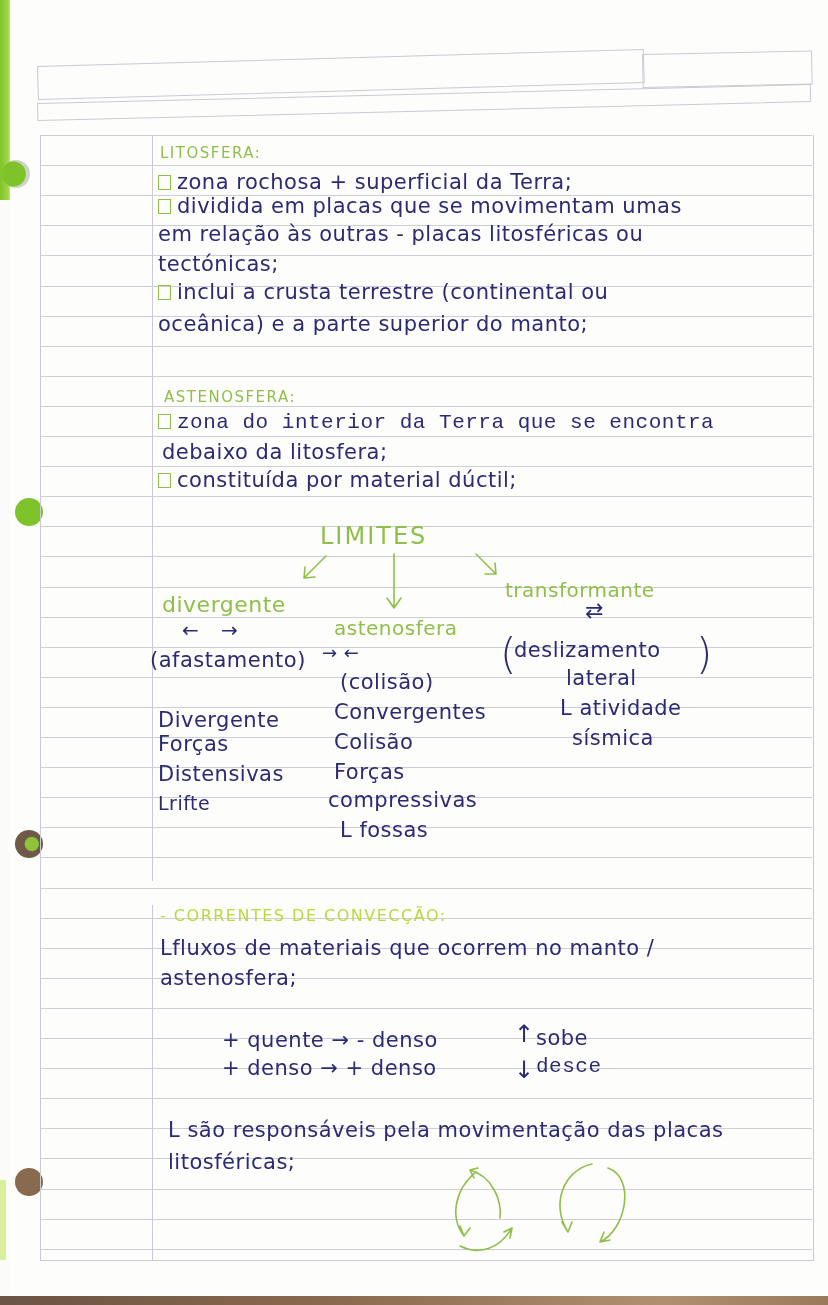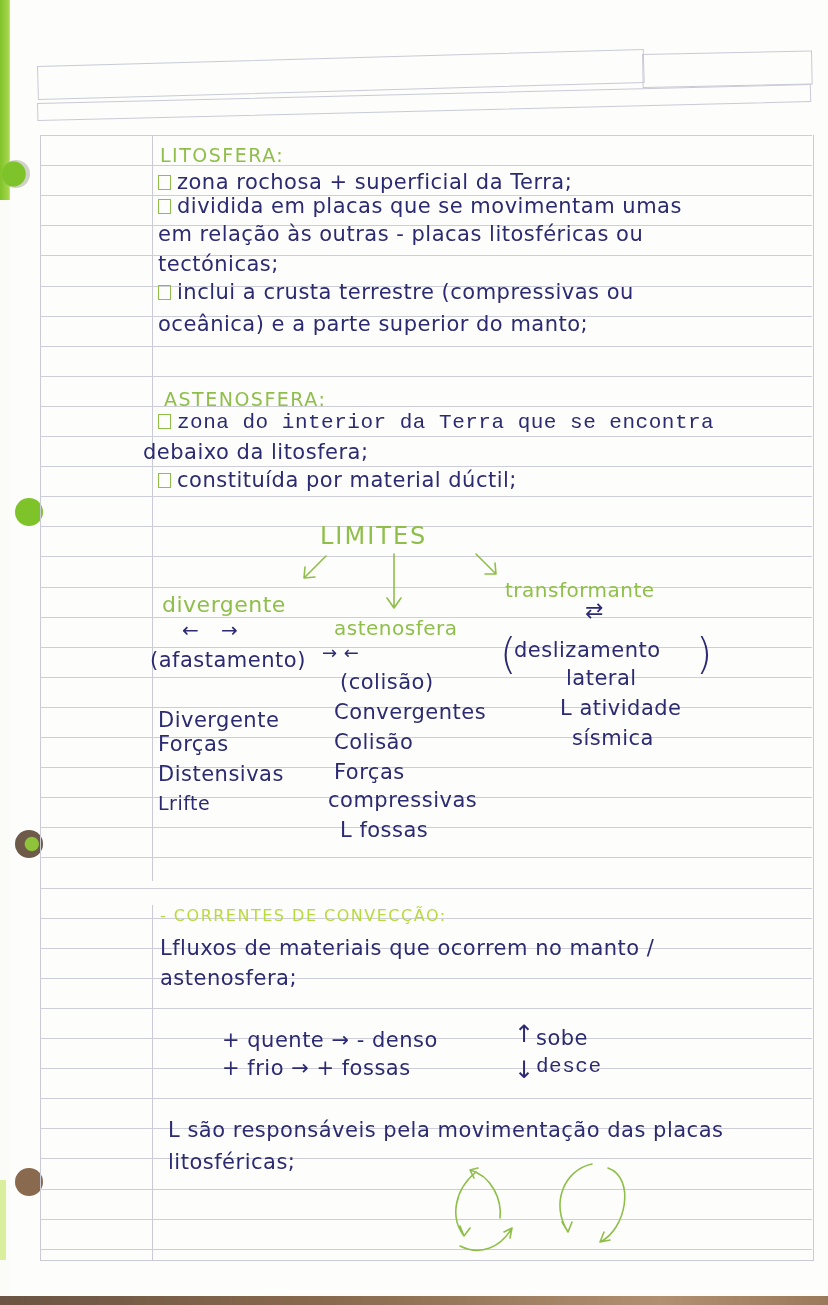--- a/index.html
+++ b/index.html
@@ -14,21 +14,21 @@
   .hole{position:absolute;width:28px;height:28px;border-radius:50%;}
   .hdr-box{position:absolute;border:1px solid #c9cad6;}
   .lines{position:absolute;left:40px;top:135px;width:772px;height:1125px;
        border:1px solid #c9cad6;border-top:none;}
   .hline{position:absolute;left:40px;width:772px;height:1px;background:#cdced9;}
   .margin{position:absolute;left:152px;width:1px;background:#c9cad6;}
   .txt{position:absolute;white-space:nowrap;font-family:"DejaVu Sans", sans-serif;
        font-size:21px;color:#2b2a72;letter-spacing:0.5px;line-height:1;}
   .g{color:#8fbf4a;}
   .gl{color:#b7da3e;}
-  .cap{font-size:19px;letter-spacing:1.5px;}
+  .cap{font-size:15px;letter-spacing:1.5px;}
   .chk{display:inline-block;width:11px;height:13px;border:1.5px solid #8fbf4a;margin-right:6px;vertical-align:-1px;}
   svg{position:absolute;overflow:visible;}
 </style>
 </head>
 <body>
 
 <div class="green-edge"></div>
 <div class="green-edge2"></div>
 
 <div class="page"></div>
@@ -85,26 +85,26 @@
     <div class="hline" style="top: 1188.5px;"></div>
     <div class="hline" style="top: 1218.6px;"></div>
     <div class="hline" style="top: 1248.7px;"></div>
   </div>
 
 <div class="txt g cap" style="left:160px;top:146px;">LITOSFERA:</div>
 <div class="txt" style="left:158px;top:172px;"><span class="chk"></span><span>zona rochosa + superficial da Terra;</span></div>
 <div class="txt" style="left:158px;top:196px;"><span class="chk"></span><span>dividida em placas que se movimentam umas</span></div>
 <div class="txt" style="left:158px;top:224px;">em relação às outras - placas litosféricas ou</div>
 <div class="txt" style="left:158px;top:254px;">tectónicas;</div>
-<div class="txt" style="left:158px;top:282px;"><span class="chk"></span><span>inclui a crusta terrestre (compressivas ou</span></div>
+<div class="txt" style="left:158px;top:282px;"><span class="chk"></span><span>inclui a crusta terrestre (continental ou</span></div>
 <div class="txt" style="left:158px;top:314px;text-align:right;">oceânica) e a parte superior do manto;</div>
 
 <div class="txt g cap" style="left:164px;top:390px;">ASTENOSFERA:</div>
 <div class="txt" style="left:158px;top:412px;font-family:Liberation Mono, monospace;"><span class="chk"></span><span>zona do interior da Terra que se encontra</span></div>
-<div class="txt" style="left:143px;top:442px;">debaixo da litosfera;</div>
+<div class="txt" style="left:162px;top:442px;">debaixo da litosfera;</div>
 <div class="txt" style="left:158px;top:470px;"><span class="chk"></span><span>constituída por material dúctil;</span></div>
 
 <div class="txt g" style="left:320px;top:524px;font-size:24px;letter-spacing:2px;">LIMITES</div>
 <svg style="left:290px;top:550px;" width="230" height="60">
   <g stroke="#8fbf4a" stroke-width="1.6" fill="none" stroke-linecap="round">
     <path d="M36 6 L14 28 M14 28 L15 17 M14 28 L25 27"></path>
     <path d="M104 4 L104 58 M104 58 L97 48 M104 58 L111 48"></path>
     <path d="M186 4 L206 24 M206 24 L205 13 M206 24 L195 24"></path>
   </g>
 </svg>
@@ -138,21 +138,21 @@
 <div class="txt" style="left:560px;top:698px;">L atividade</div>
 <div class="txt" style="left:572px;top:728px;">sísmica</div>
 
 <div class="txt gl cap" style="left:160px;top:908px;font-size:16px;">- CORRENTES DE CONVECÇÃO:</div>
 <div class="txt" style="left:160px;top:938px;">Lfluxos de materiais que ocorrem no manto /</div>
 <div class="txt" style="left:160px;top:968px;text-align:center;">astenosfera;</div>
 
 <div class="txt" style="left:222px;top:1030px;">+ quente → - denso</div>
 <div class="txt" style="left:514px;top:1022px;font-size:24px;">↑</div>
 <div class="txt" style="left:536px;top:1028px;">sobe</div>
-<div class="txt" style="left:222px;top:1058px;">+ frio → + fossas</div>
+<div class="txt" style="left:222px;top:1058px;">+ denso → + denso</div>
 <div class="txt" style="left:514px;top:1058px;font-size:24px;">↓</div>
 <div class="txt" style="left:536px;top:1056px;font-family:Liberation Mono, monospace;">desce</div>
 
 <div class="txt" style="left:168px;top:1120px;">L são responsáveis pela movimentação das placas</div>
 <div class="txt" style="left:168px;top:1152px;">litosféricas;</div>
 
 <svg style="left:440px;top:1160px;" width="200" height="100">
   <g stroke="#8fbf4a" stroke-width="1.6" fill="none" stroke-linecap="round">
     <path d="M36 12 C14 30 10 58 24 76 M24 76 L20 66 M24 76 L30 68"></path>
     <path d="M30 10 C52 16 62 40 60 58 M30 10 L38 8 M30 10 L34 18"></path>

